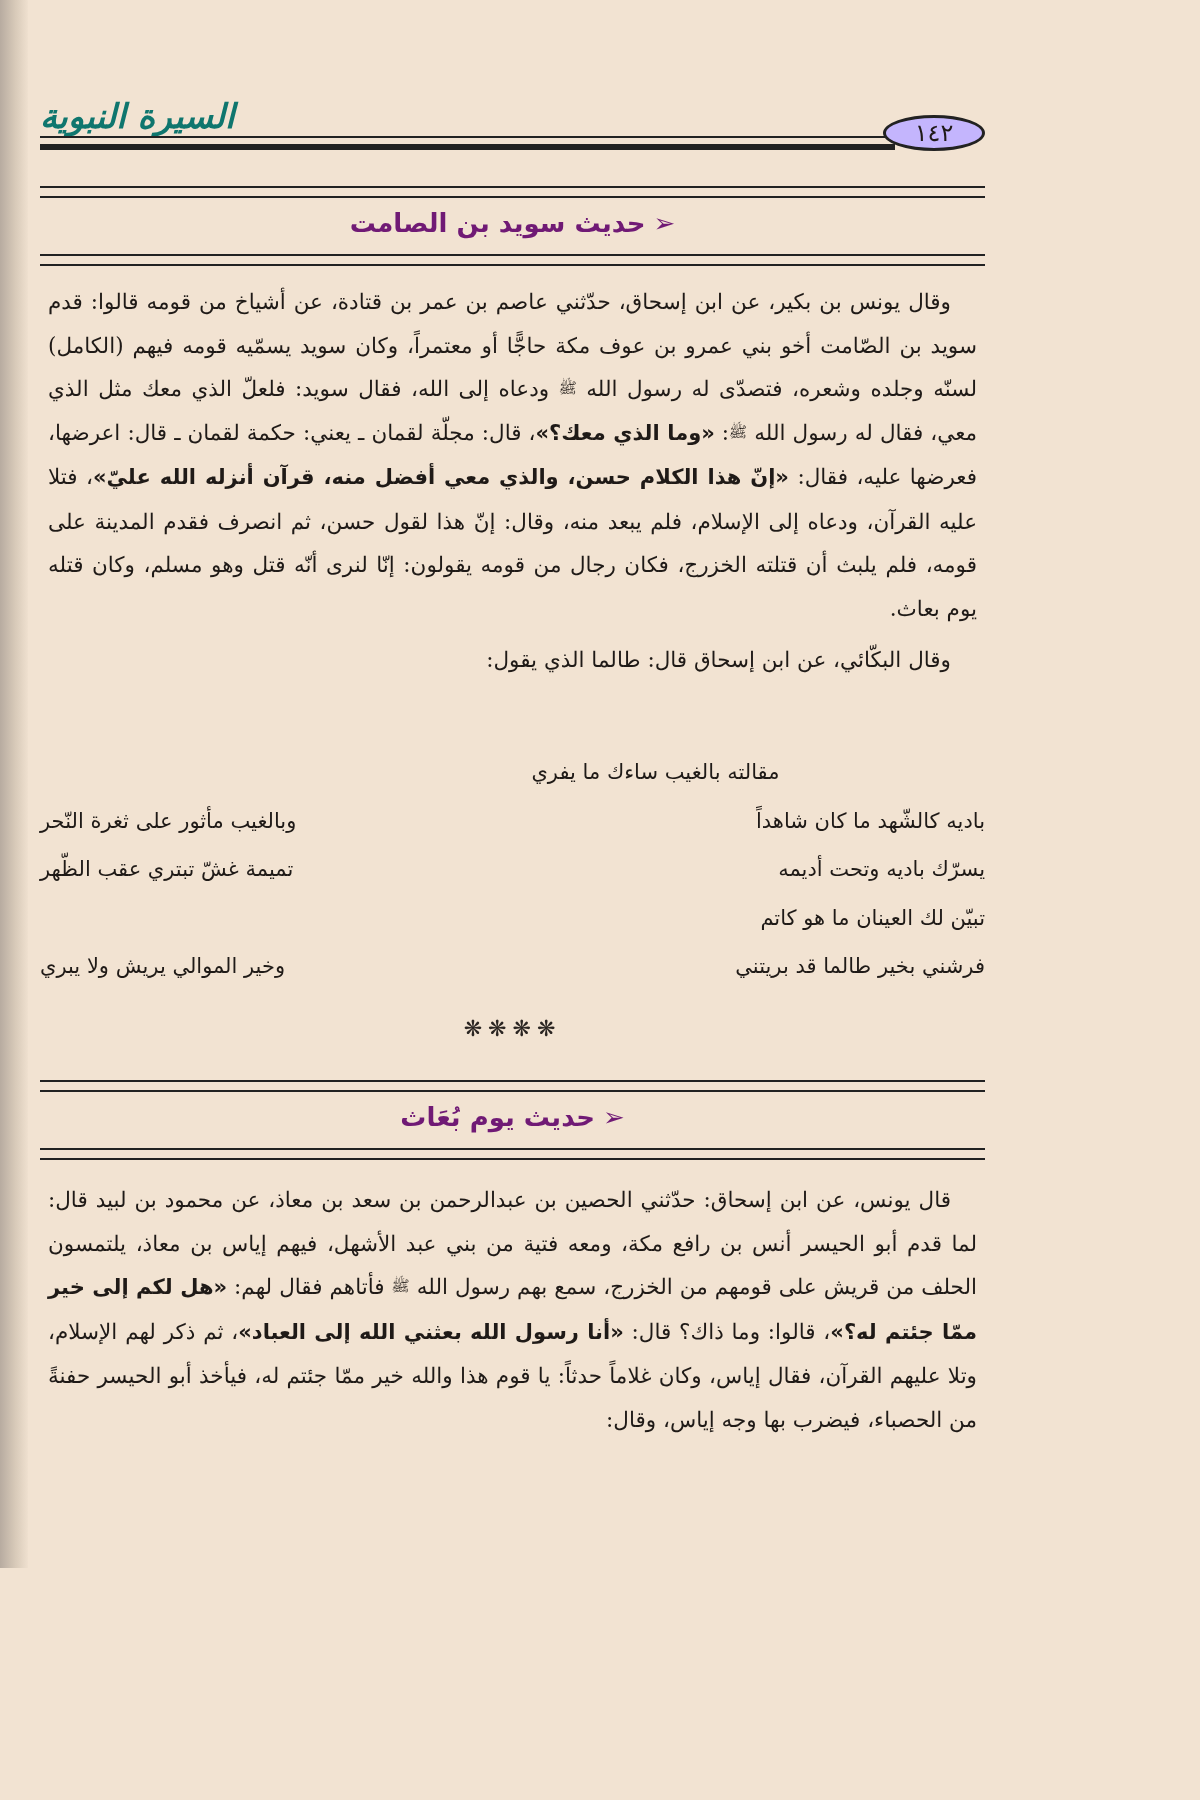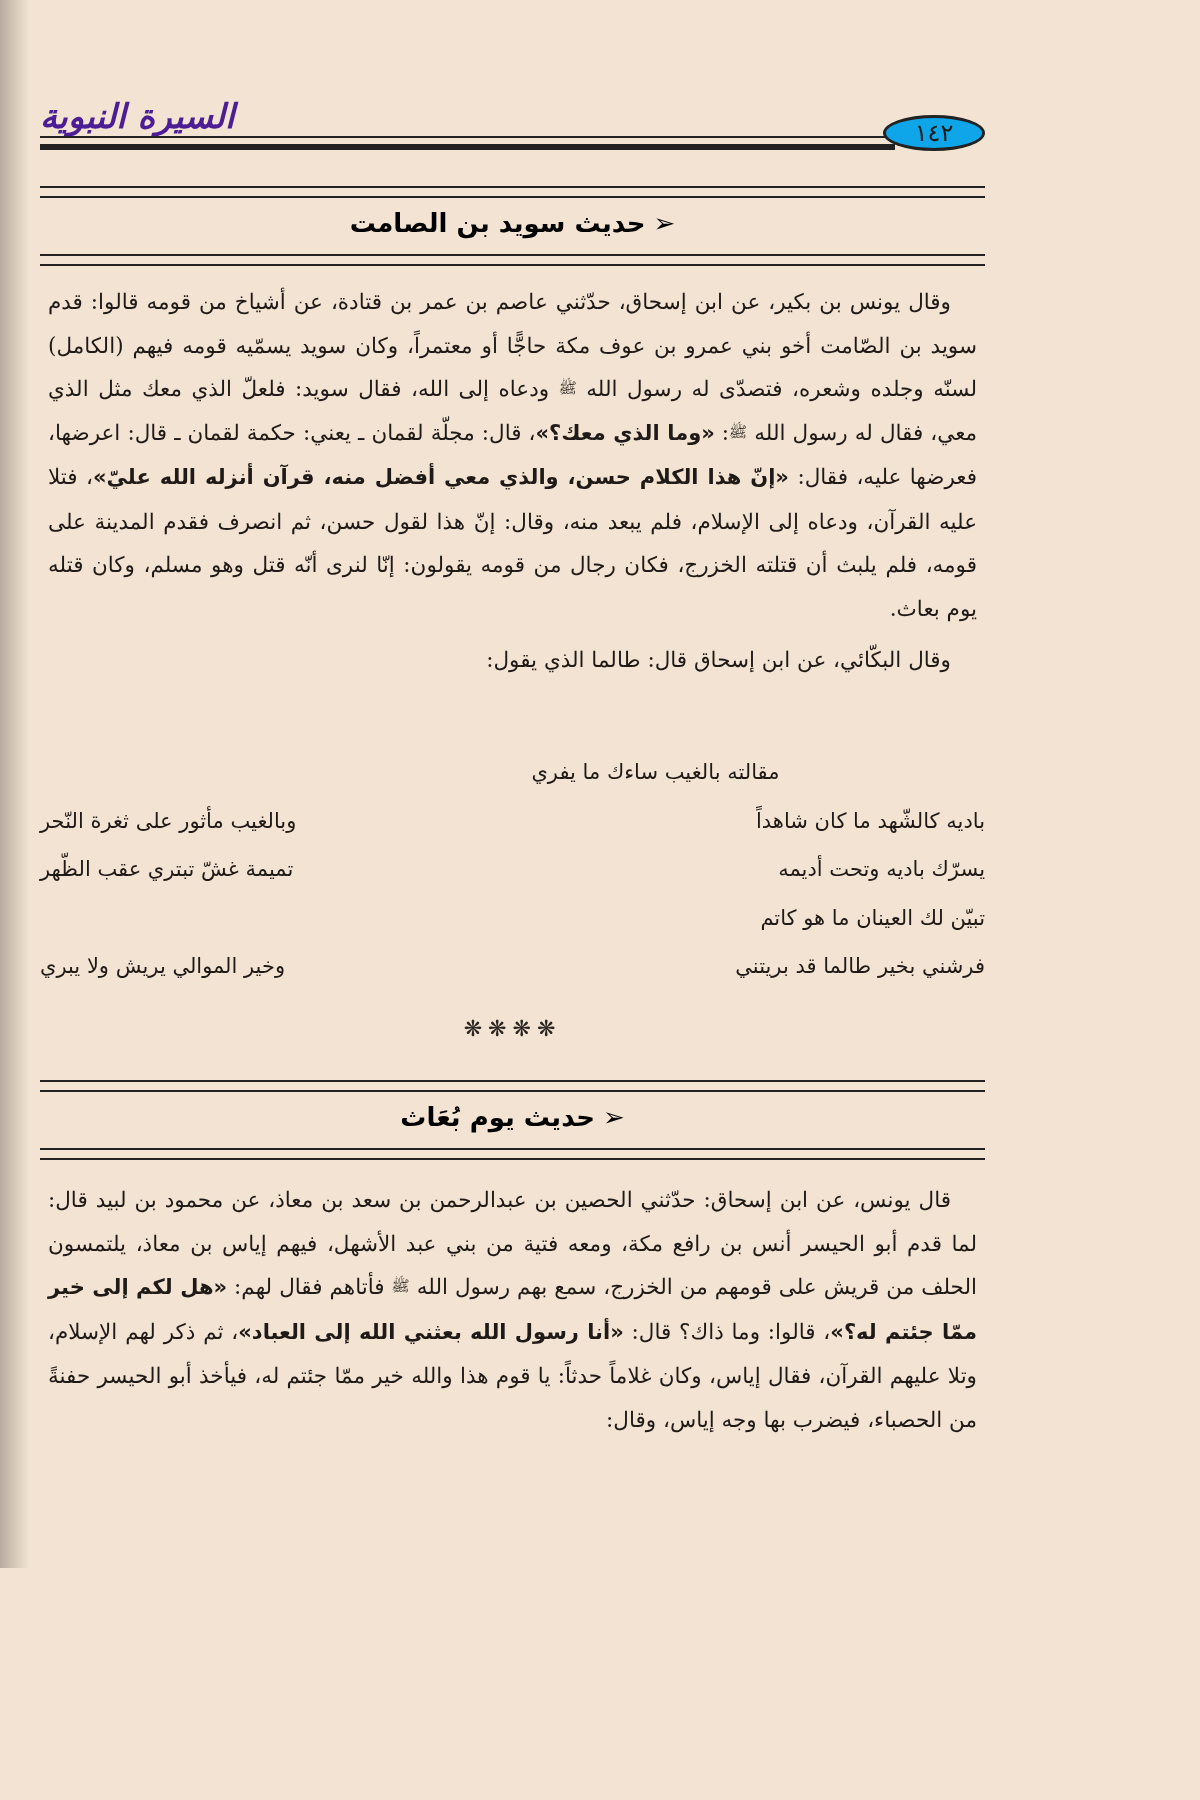--- a/index.html
+++ b/index.html
@@ -20,44 +20,44 @@
       position: absolute; left: 40px; right: 60px; top: 0; bottom: 0;
       direction: rtl;
     }
     
     .running-header {
       position: absolute; top: 92px; left: 0; right: 0; height: 70px;
     }
     .rh-title {
       position: absolute; left: 0; top: 4px;
       font-family: "DejaVu Serif", serif; font-style: italic; font-weight: bold;
-      font-size: 34px; color: #4c1d95;
+      font-size: 34px; color: #0f766e;
       direction: rtl;
     }
     .rh-page {
       position: absolute; right: 0; top: 23px;
       width: 102px; height: 36px; border: 3px solid #222; border-radius: 50%;
       box-sizing: border-box; text-align: center; line-height: 30px;
-      font-family: "DejaVu Serif", serif; font-size: 24px; background: #0ea5e9;
+      font-family: "DejaVu Serif", serif; font-size: 24px; background: #c4b5fd;
       z-index: 2;
     }
     .rh-line-thin { position: absolute; left: 0; right: 90px; top: 44px; height: 2px; background: #222; }
     .rh-line-thick { position: absolute; left: 0; right: 90px; top: 52px; height: 6px; background: #222; }
 
     .section-head {
       position: absolute; left: 0; right: 0; height: 80px;
     }
     .sh-top1, .sh-top2, .sh-bot1, .sh-bot2 {
       position: absolute; left: 0; right: 0; height: 2px; background: #222;
     }
     .sh-top1 { top: 0; } .sh-top2 { top: 10px; }
     .sh-bot1 { bottom: 10px; } .sh-bot2 { bottom: 0; }
     .sh-title {
       position: absolute; left: 0; right: 0; top: 22px; text-align: center;
-      font-weight: bold; font-size: 26px; color: #000000;
+      font-weight: bold; font-size: 26px; color: #701a75;
     }
     .sh-title .chev { font-weight: normal; margin-left: 8px; }
 
     .prose {
       position: absolute; left: 0; right: 0;
       font-family: "DejaVu Serif", serif; font-size: 21.5px; line-height: 43.5px;
       text-align: justify; text-align-last: right;
     }
     .prose p { margin: 8px; text-indent: 26px; }
     .prose b { font-weight: bold; font-family: "DejaVu Sans", sans-serif; font-size: 21px; }

